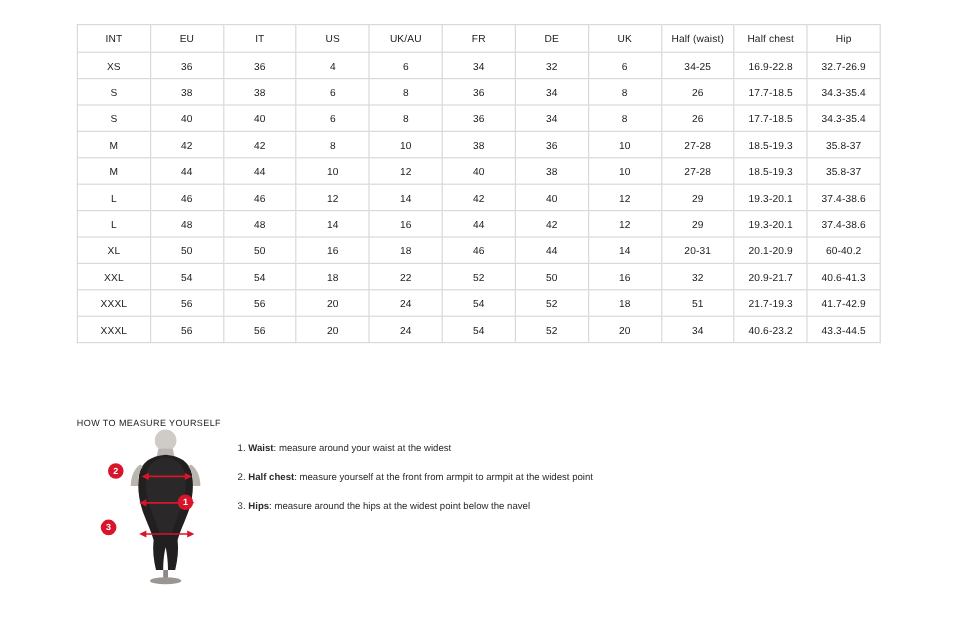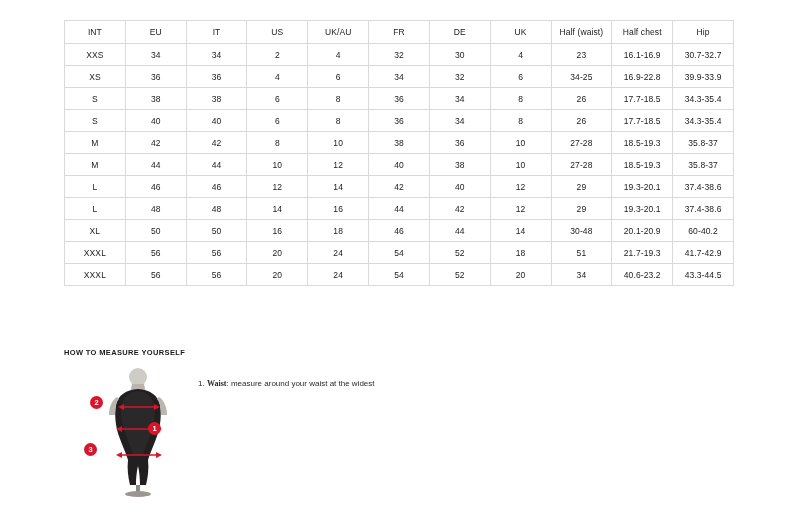--- a/index.html
+++ b/index.html
@@ -46,24 +46,24 @@
 
   
   .measure-section {
     position: absolute;
     left: 64px;
     top: 348px;
     width: 670px;
   }
   .measure-title {
     font-size: 7.5px;
-    font-weight: bold;
+    font-weight: normal;
     letter-spacing: 0.35px;
     color: #1a1a1a;
-    margin-bottom: 10px;
+    margin-bottom: 0;
   }
   .measure-body {
     position: relative;
     display: flex;
     align-items: flex-start;
   }
   .figure-holder {
     position: relative;
     width: 120px;
     height: 130px;
@@ -75,21 +75,20 @@
   }
   .note {
     font-size: 8px;
     line-height: 1.35;
     color: #2a2a2a;
     margin-bottom: 13px;
     white-space: nowrap;
   }
   .note b {
     font-weight: bold;
-    font-family: Liberation Serif, serif;
   }
 
   
   .mannequin {
     position: absolute;
     left: 28px;
     top: 0;
   }
   .badge {
     position: absolute;
@@ -122,44 +121,31 @@
         <th>FR</th>
         <th>DE</th>
         <th>UK</th>
         <th>Half (waist)</th>
         <th>Half chest</th>
         <th>Hip</th>
       </tr>
     </thead>
     <tbody>
       <tr>
-        <td>XXS</td>
-        <td>34</td>
-        <td>34</td>
-        <td>2</td>
-        <td>4</td>
-        <td>32</td>
-        <td>30</td>
-        <td>4</td>
-        <td>23</td>
-        <td>16.1-16.9</td>
-        <td>30.7-32.7</td>
-      </tr>
-      <tr>
         <td>XS</td>
         <td>36</td>
         <td>36</td>
         <td>4</td>
         <td>6</td>
         <td>34</td>
         <td>32</td>
         <td>6</td>
         <td>34-25</td>
         <td>16.9-22.8</td>
-        <td>39.9-33.9</td>
+        <td>32.7-26.9</td>
       </tr>
       <tr>
         <td>S</td>
         <td>38</td>
         <td>38</td>
         <td>6</td>
         <td>8</td>
         <td>36</td>
         <td>34</td>
         <td>8</td>
@@ -234,23 +220,36 @@
       </tr>
       <tr>
         <td>XL</td>
         <td>50</td>
         <td>50</td>
         <td>16</td>
         <td>18</td>
         <td>46</td>
         <td>44</td>
         <td>14</td>
-        <td>30-48</td>
+        <td>20-31</td>
         <td>20.1-20.9</td>
         <td>60-40.2</td>
+      </tr>
+      <tr>
+        <td>XXL</td>
+        <td>54</td>
+        <td>54</td>
+        <td>18</td>
+        <td>22</td>
+        <td>52</td>
+        <td>50</td>
+        <td>16</td>
+        <td>32</td>
+        <td>20.9-21.7</td>
+        <td>40.6-41.3</td>
       </tr>
       <tr>
         <td>XXXL</td>
         <td>56</td>
         <td>56</td>
         <td>20</td>
         <td>24</td>
         <td>54</td>
         <td>52</td>
         <td>18</td>
@@ -325,16 +324,24 @@
       <div class="badge badge-1">1</div>
       <div class="badge badge-2">2</div>
       <div class="badge badge-3">3</div>
     </div>
 
     <div class="notes">
       <div class="note">
         <span>1.</span>
         <b>Waist</b><span>: measure around your waist at the widest</span>
       </div>
+      <div class="note">
+        <span>2.</span>
+        <b>Half chest</b><span>: measure yourself at the front from armpit to armpit at the widest point</span>
+      </div>
+      <div class="note">
+        <span>3.</span>
+        <b>Hips</b><span>: measure around the hips at the widest point below the navel</span>
+      </div>
     </div>
 
   </div>
 </div>
 
 </body></html>

